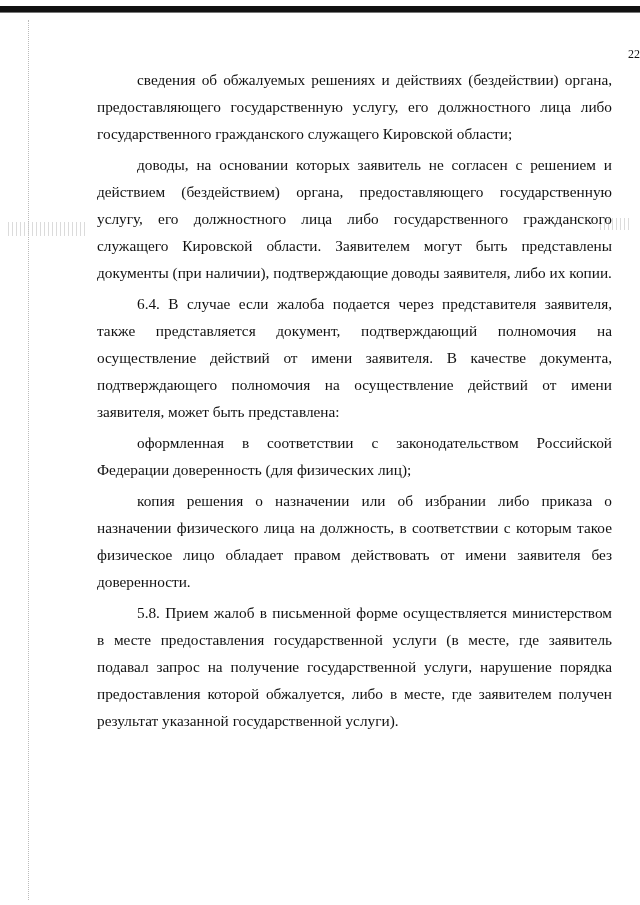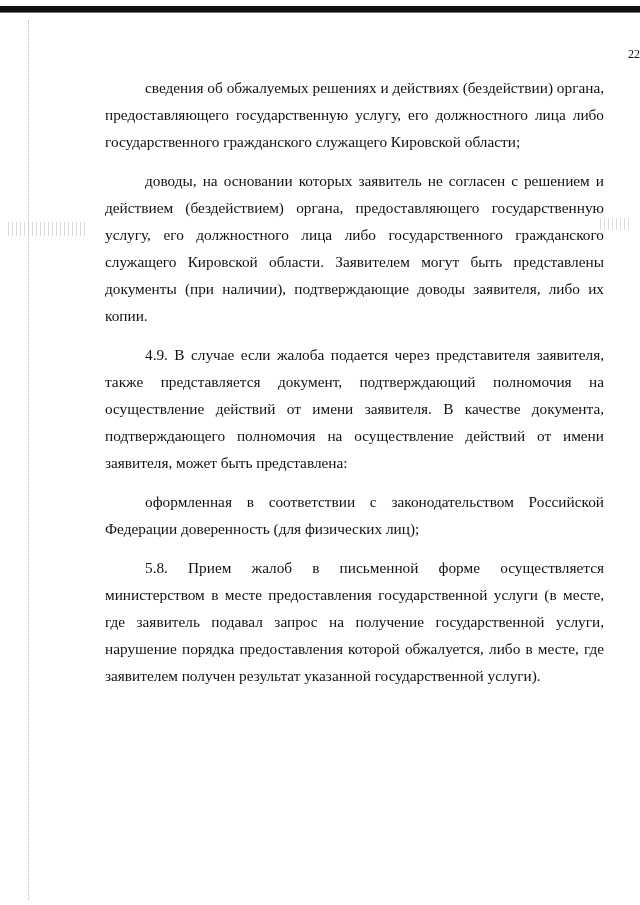--- a/index.html
+++ b/index.html
@@ -30,33 +30,34 @@
     }
     .page-number {
       position: absolute; left: 0; width: 640px; top: 47px;
       text-align: right; font-size: 12px;
     }
     .text-block {
       position: absolute; left: 93px; width: 523px; top: 62px;
       font-size: 15.3px; line-height: 27px;
     }
     .para {
-      margin: 12px; text-align: justify; text-indent: 40px;
+      margin: 4px; text-align: justify; text-indent: 40px;
     }
   </style>
 </head>
 <body>
 
 <div class="top-bar"></div>
 <div class="top-bar-thin"></div>
 <div class="scan-noise"></div>
 <div class="scan-smudge"></div>
 <div class="scan-smudge right"></div>
 
 <div class="page-number">22</div>
 
 <div class="text-block">
   <p class="para">сведения об обжалуемых решениях и действиях (бездействии) органа, предоставляющего государственную услугу, его должностного лица либо государственного гражданского служащего Кировской области;</p>
   <p class="para">доводы, на основании которых заявитель не согласен с решением и действием (бездействием) органа, предоставляющего государственную услугу, его должностного лица либо государственного гражданского служащего Кировской области. Заявителем могут быть представлены документы (при наличии), подтверждающие доводы заявителя, либо их копии.</p>
-  <p class="para">4.9. В случае если жалоба подается через представителя заявителя, также представляется документ, подтверждающий полномочия на осуществление действий от имени заявителя. В качестве документа, подтверждающего полномочия на осуществление действий от имени заявителя, может быть представлена:</p>
+  <p class="para">6.4. В случае если жалоба подается через представителя заявителя, также представляется документ, подтверждающий полномочия на осуществление действий от имени заявителя. В качестве документа, подтверждающего полномочия на осуществление действий от имени заявителя, может быть представлена:</p>
   <p class="para">оформленная в соответствии с законодательством Российской Федерации доверенность (для физических лиц);</p>
+  <p class="para">копия решения о назначении или об избрании либо приказа о назначении физического лица на должность, в соответствии с которым такое физическое лицо обладает правом действовать от имени заявителя без доверенности.</p>
   <p class="para">5.8. Прием жалоб в письменной форме осуществляется министерством в месте предоставления государственной услуги (в месте, где заявитель подавал запрос на получение государственной услуги, нарушение порядка предоставления которой обжалуется, либо в месте, где заявителем получен результат указанной государственной услуги).</p>
 </div>
 
 </body></html>

